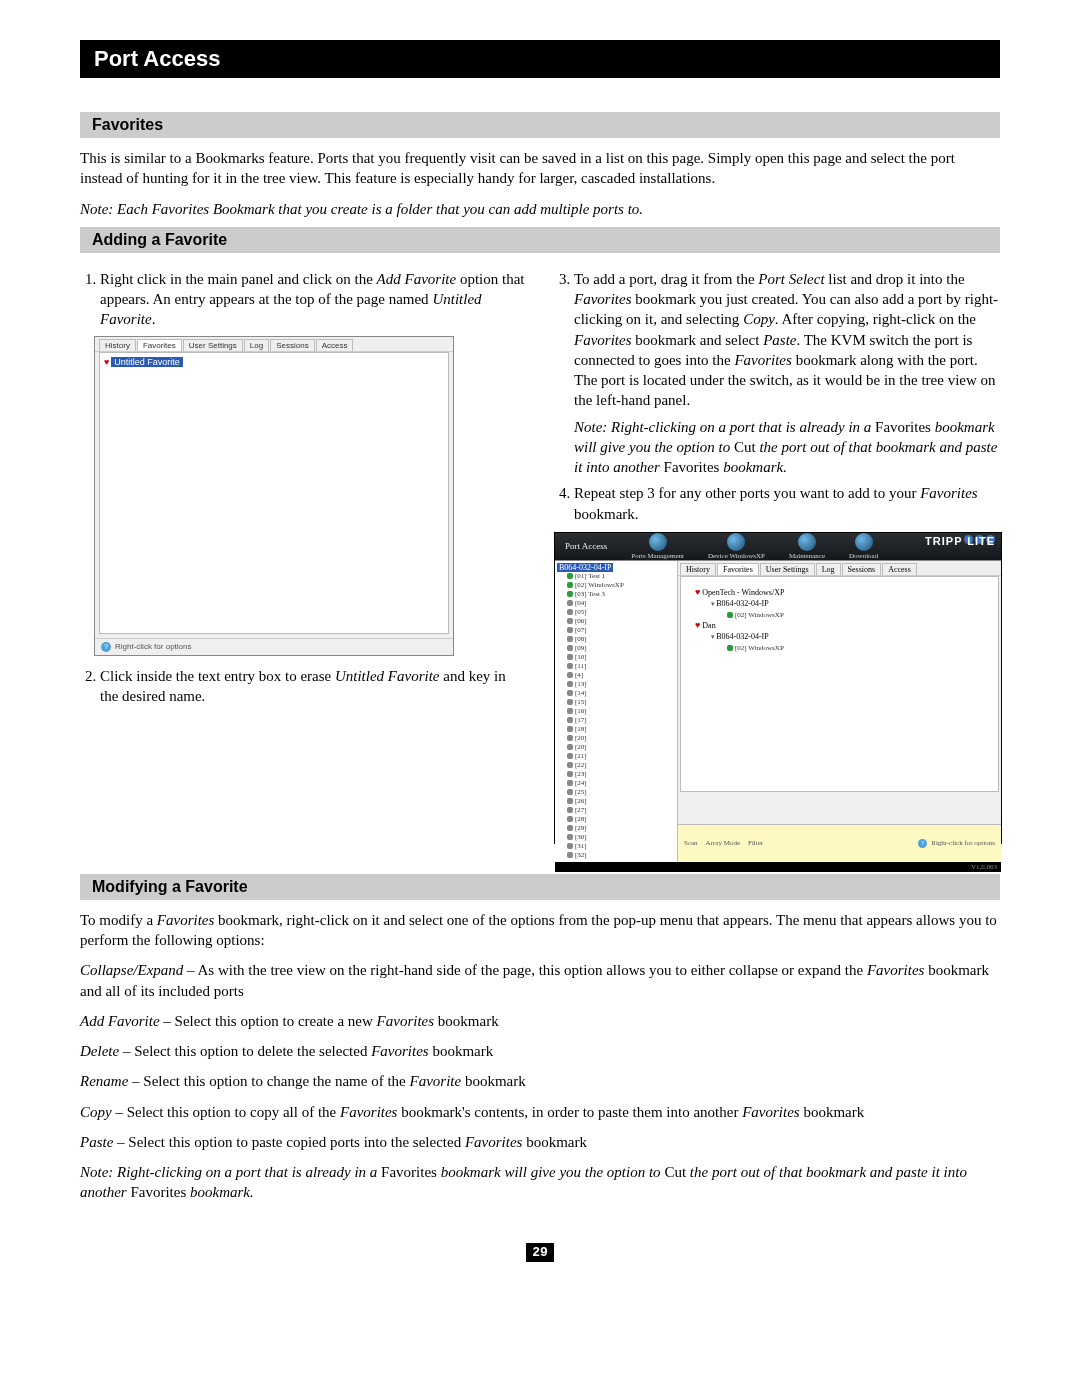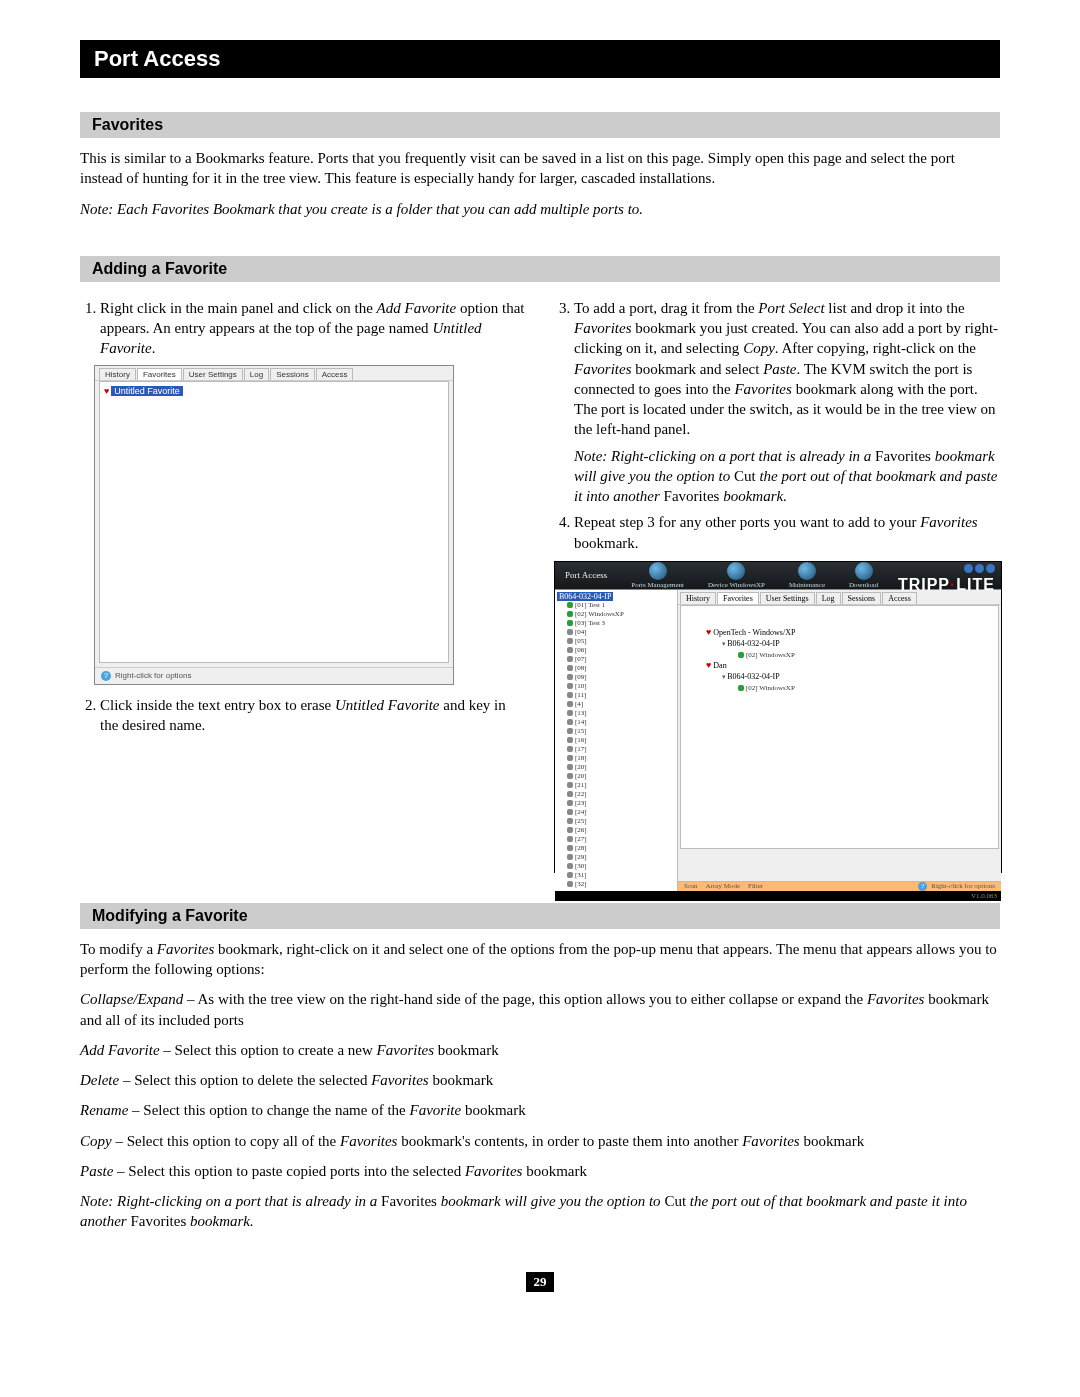--- a/index.html
+++ b/index.html
@@ -30,21 +30,21 @@
     font-size: 16px;
     padding: 4px 12px;
     margin-bottom: 10px;
   }
   .body-text {
     margin: 0 0 10px 0;
     line-height: 1.35;
   }
   .note {
     font-style: italic;
-    margin: 0 0 37px 0;
+    margin: 0 0 8px 0;
     line-height: 1.35;
   }
   .two-col {
     display: flex;
     gap: 28px;
     margin-bottom: 30px;
   }
   .col {
     flex: 1 1 0;
     min-width: 0;
@@ -147,23 +147,23 @@
     position: relative;
   }
   .ss2-top .globe {
     width: 18px; height: 18px; border-radius: 50%;
     background: radial-gradient(circle at 35% 35%, #6fb8e6, #1a4d73);
     margin: 0 auto 1px auto;
   }
   .nav-item { text-align: center; font-size: 7px; color: #c8d6df; }
   .ss2-top .label { padding-left: 4px; color: #eee; font-size: 9px; }
   .brand {
-    position: absolute; right: 6px; top: 14px;
+    position: absolute; right: 6px; top: 2px;
     font-family: Arial; font-weight: bold; letter-spacing: 1px;
-    color: #fff; font-size: 16px;
+    color: #fff; font-size: 11px;
   }
   .brand .dot { color: #c00; }
   .win-ctrl { position:absolute; right:6px; top:2px; display:flex; gap:2px;}
   .win-ctrl span{width:9px;height:9px;border-radius:50%;background:#3a74c4;display:inline-block;}
   .ss2-main {
     flex: 1;
     display: flex;
     background: #efefef;
     border-top: 1px solid #888;
   }
@@ -186,44 +186,44 @@
   }
   .tree-port.on::before { background:#2a9d3a; }
   .ss2-right {
     flex: 1;
     display: flex;
     flex-direction: column;
   }
   .ss2-tabsrow { background:#efefef; padding:2px 2px 0 2px; border-bottom:1px solid #ccc; display:flex;}
   .ss2-content {
     flex:1; background:#fff; margin:0 2px 2px 2px; border:1px solid #bbb;
-    padding:21px; overflow:hidden;
+    padding:10px; overflow:hidden;
   }
   .fav-node { font-size:8px; line-height:11px; padding-left:2px;}
   .fav-node.open::before{content:"▾ ";color:#666;font-size:7px;}
   .fav-node.heartline .heart{margin:0 2px;}
   .sub { padding-left: 18px; }
   .port-leaf{font-size:7px;color:#333;line-height:10px;}
   .port-leaf::before{content:"";display:inline-block;width:6px;height:6px;background:#2a9d3a;border-radius:2px;margin-right:2px;vertical-align:middle;}
   .ss2-status {
-    background:#fdba74;border-top:1px solid #bbb;
+    background:#fef9c3;border-top:1px solid #bbb;
     display:flex;justify-content:space-between;align-items:center;
-    padding:0 6px;font-size:7px;color:#555;margin-top:30px;
+    padding:14px 6px;font-size:7px;color:#555;margin-top:30px;
   }
   .ss2-status .left{display:flex;gap:8px;align-items:center;}
   .ss2-status .qicon{width:9px;height:9px;border-radius:50%;background:#4aa3df;color:#fff;text-align:center;line-height:9px;font-size:7px;}
   .ss2-vbar{background:#000;color:#888;text-align:right;font-size:7px;padding:1px 4px;}
   .mod-list p { margin: 0 0 10px 0; line-height:1.35; }
   .page-num {
     margin: 40px auto 0 auto;
     width: 28px;
     background: #000;
     color: #fff;
     text-align: center;
-    font-family: Liberation Serif, serif;
+    font-family: Liberation Mono, monospace;
     font-weight: bold;
     font-size: 13px;
     padding: 2px 0;
   }
 </style>
 </head>
 <body>
 
 <div class="page">
 

